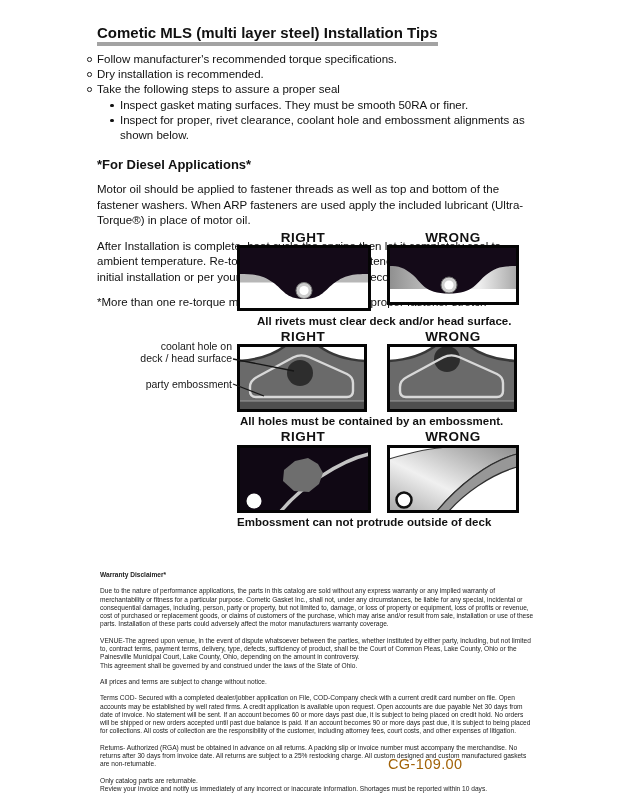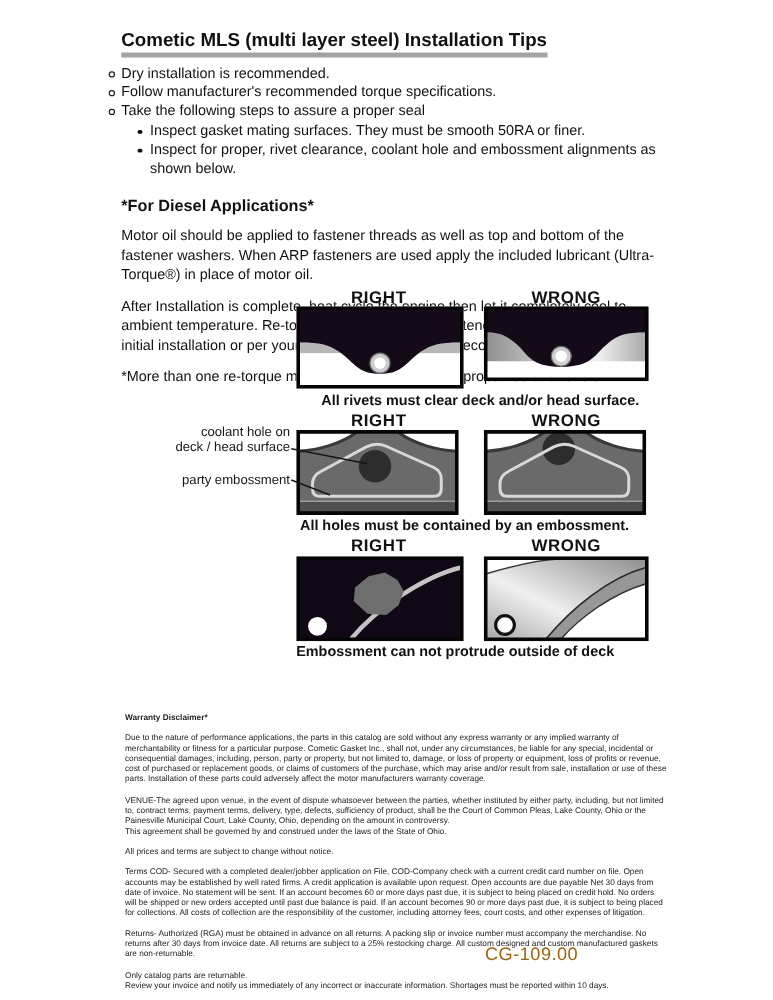--- a/index.html
+++ b/index.html
@@ -62,22 +62,22 @@
     font-size: 14.5px; letter-spacing: .4px; color: #a16207;
   }
 </style>
 </head>
 <body>
 
 <div class="content">
   <div class="doc-title">Cometic MLS (multi layer steel) Installation Tips</div>
 
   <div class="tips-list">
+    <div class="bullet"><span class="marker"></span><span>Follow manufacturer's recommended torque specifications.</span></div>
     <div class="bullet"><span class="marker"></span><span>Dry installation is recommended.</span></div>
-    <div class="bullet"><span class="marker"></span><span>Follow manufacturer's recommended torque specifications.</span></div>
     <div class="bullet"><span class="marker"></span><span>Take the following steps to assure a proper seal</span></div>
     <div class="bullet sub-bullet"><span class="marker"></span><span>Inspect gasket mating surfaces.  They must be smooth 50RA or finer.</span></div>
     <div class="bullet sub-bullet"><span class="marker"></span><span>Inspect for proper, rivet clearance, coolant hole and embossment alignments as shown below.</span></div>
   </div>
 
   <div class="diesel-heading">*For Diesel Applications*</div>
   <div class="para">Motor oil should be applied to fastener threads as well as top and bottom of the fastener washers. When ARP fasteners are used apply the included lubricant (Ultra-Torque®) in place of motor oil.</div>
   <div class="para">After Installation is complete, heat cycle the engine then let it completely cool to ambient temperature. Re-torque the cylinder head fasteners in the same pattern as initial installation or per your fastener manufacturer's recommendations.</div>
   <div class="para">*More than one re-torque may be required to achieve proper fastener stretch*</div>
 </div>

